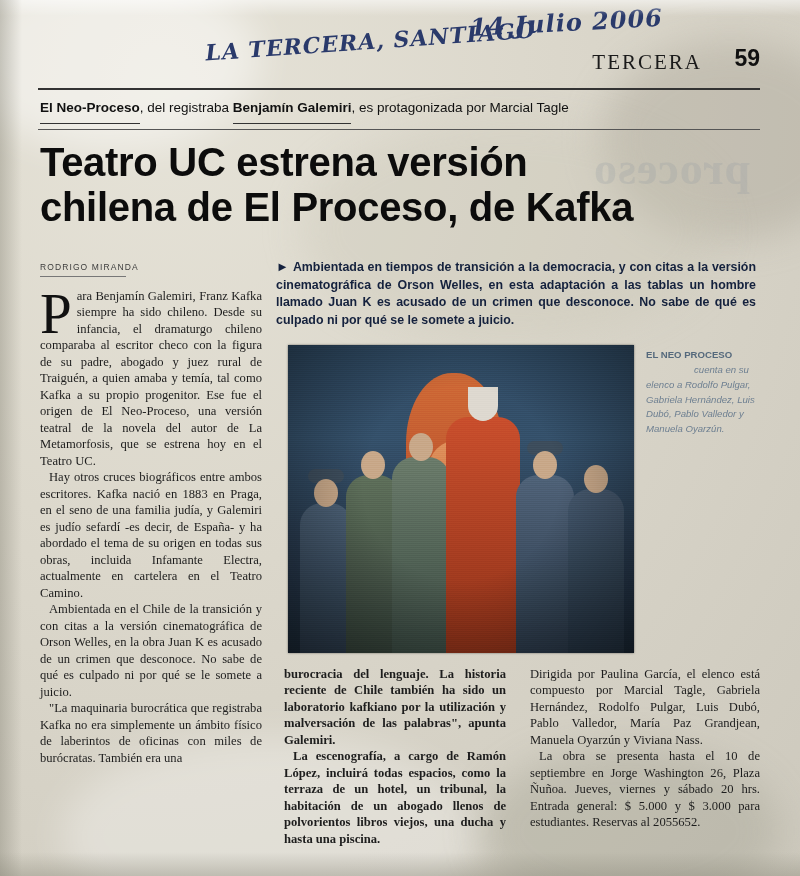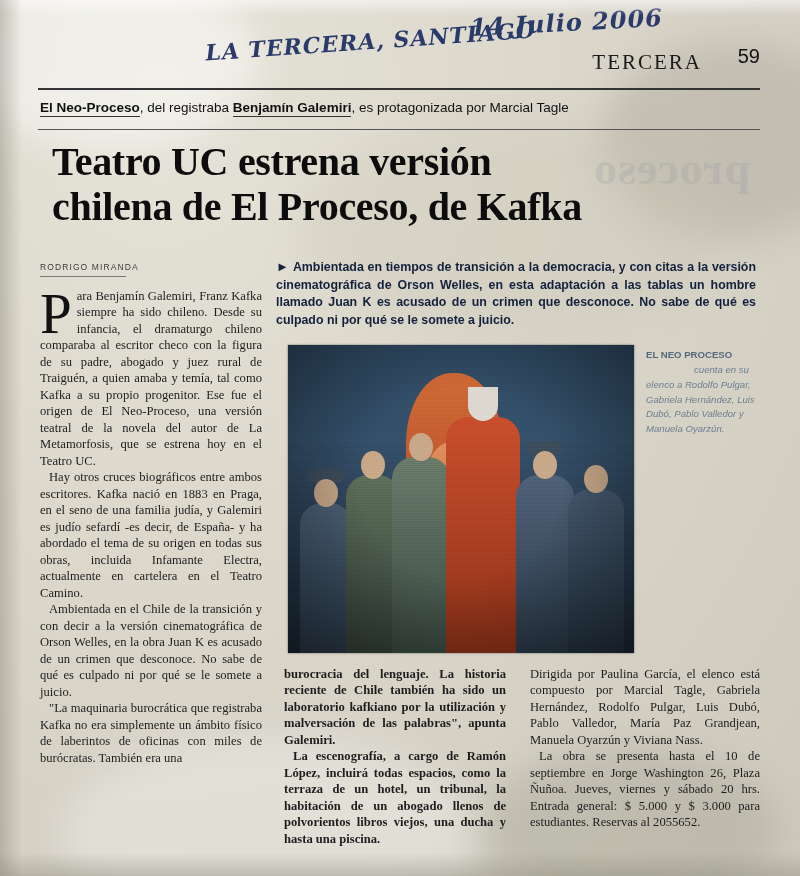--- a/index.html
+++ b/index.html
@@ -94,22 +94,22 @@
     font-family: "Liberation Serif", serif;
     font-size: 21px;
     letter-spacing: 2px;
     color: #1a1a1a;
   }
   .masthead .pageno {
     position: absolute;
     right: 0;
     top: -5px;
     font-family: "Liberation Sans", sans-serif;
-    font-weight: normal;
-    font-size: 20px;
+    font-weight: bold;
+    font-size: 23px;
     color: #111;
   }
   .rule {
     position: absolute;
     left: 38px;
     right: 40px;
     top: 88px;
     border-top: 2px solid #333;
   }
   .rule2 {
@@ -125,35 +125,34 @@
     position: absolute;
     left: 40px;
     right: 40px;
     top: 100px;
     font-family: "Liberation Sans", sans-serif;
     font-size: 13.5px;
     color: #111;
     line-height: 1.2;
   }
   .kicker b { font-weight: bold; }
-  .kicker .u { border-bottom: 1px solid #333; padding-bottom: 1px; }
+  .kicker .u { border-bottom: 1px solid #333; padding-bottom: 8px; }
 
   
   .headline {
     position: absolute;
     left: 40px;
     right: 46px;
     top: 140px;
-    font-family: Liberation Serif, serif;
+    font-family: Liberation Sans, sans-serif;
     font-weight: bold;
     font-size: 40px;
     line-height: 1.12;
     color: #0c0c0c;
     letter-spacing: -0.3px;
-    margin-left: 12px;
   }
 
   
   .byline {
     position: absolute;
     left: 40px;
     top: 262px;
     font-family: "Liberation Sans", sans-serif;
     font-size: 8.5px;
     letter-spacing: 1.1px;
@@ -391,21 +390,21 @@
   <div class="byline">RODRIGO MIRANDA</div>
   <div class="byline-rule"></div>
 
   <div class="lead">
     <span class="arrow">►</span><span>Ambientada en tiempos de transición a la democracia, y con citas a la versión cinematográfica de Orson Welles, en esta adaptación a las tablas un hombre llamado Juan K es acusado de un crimen que desconoce. No sabe de qué es culpado ni por qué se le somete a juicio.</span>
   </div>
 
   <div class="col1">
     <p class="first"><span class="dropcap">P</span><span>ara Benjamín Galemiri, Franz Kafka siempre ha sido chileno. Desde su infancia, el dramaturgo chileno comparaba al escritor checo con la figura de su padre, abogado y juez rural de Traiguén, a quien amaba y temía, tal como Kafka a su propio progenitor. Ese fue el origen de El Neo-Proceso, una versión teatral de la novela del autor de La Metamorfosis, que se estrena hoy en el Teatro UC.</span></p>
     <p><span>Hay otros cruces biográficos entre ambos escritores. Kafka nació en 1883 en Praga, en el seno de una familia judía, y Galemiri es judío sefardí -es decir, de España- y ha abordado el tema de su origen en todas sus obras, incluida Infamante Electra, actualmente en cartelera en el Teatro Camino.</span></p>
-    <p><span>Ambientada en el Chile de la transición y con decir a la versión cinematográfica de Orson Welles, en la obra Juan K es acusado de un crimen que desconoce. No sabe de qué es culpado ni por qué se le somete a juicio.</span></p>
+    <p><span>Ambientada en el Chile de la transición y con citas a la versión cinematográfica de Orson Welles, en la obra Juan K es acusado de un crimen que desconoce. No sabe de qué es culpado ni por qué se le somete a juicio.</span></p>
     <p><span>"La maquinaria burocrática que registraba Kafka no era simplemente un ámbito físico de laberintos de oficinas con miles de burócratas. También era una</span></p>
   </div>
 
   <div class="photo">
     <div class="sky"></div>
     <div class="cloth"></div>
     <div class="cloth2"></div>
     <div class="fig f1">
         <div class="hat"></div>
         <div class="head"></div>

